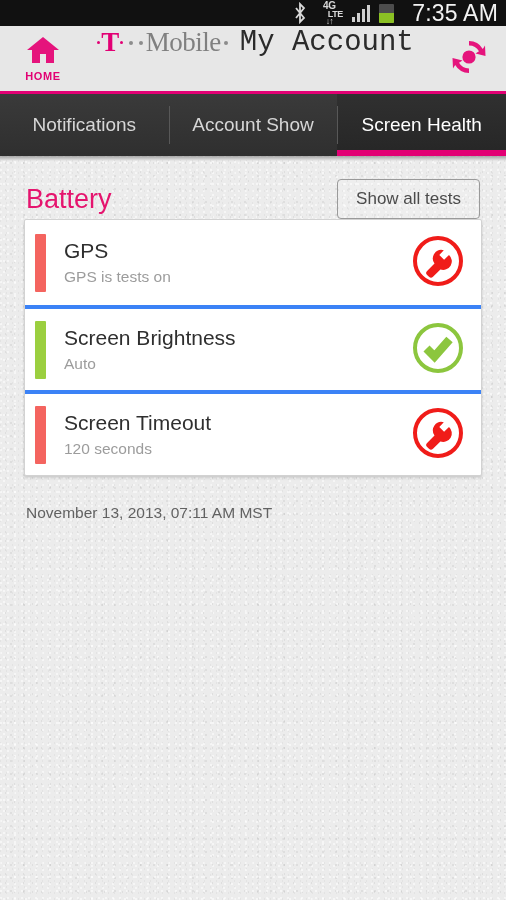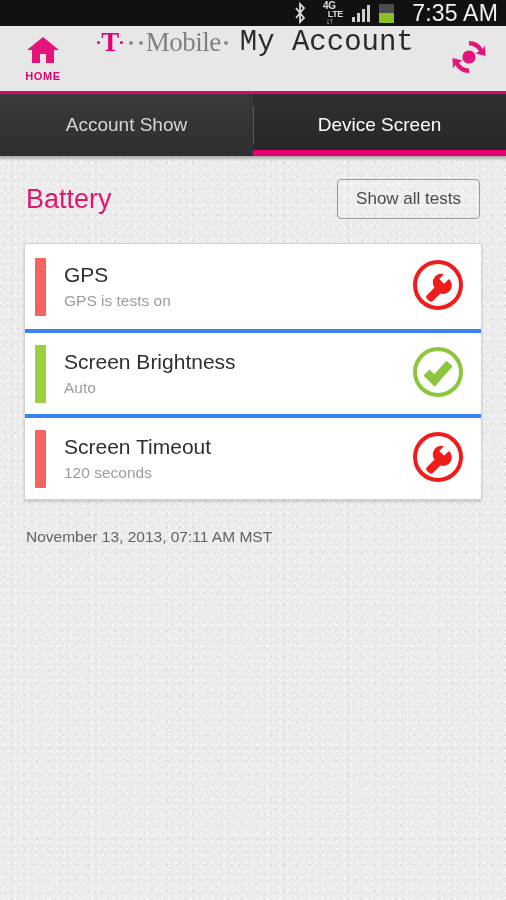--- a/index.html
+++ b/index.html
@@ -204,21 +204,21 @@
     background: rgba(255,255,255,.12);
     color: #4b4b4b;
     font-size: 17px;
     padding: 9px 18px;
     cursor: pointer;
     font-family: "Liberation Sans", sans-serif;
   }
 
   
   .card {
-    margin: 24px 24px 0 24px;
+    margin: 0 24px 0 24px;
     background: #ffffff;
     border: 1px solid #d2d2d2;
     border-radius: 2px;
     box-shadow: 0 2px 3px rgba(0,0,0,.14);
     overflow: hidden;
   }
   .row {
     position: relative;
     display: flex;
     align-items: center;
@@ -332,24 +332,27 @@
           <path d="M20 36 a16 16 0 0 1 -13.8 -7.9 L4 31.5 L3.5 21 L13.5 23.5 L10 25.8
                    A11.6 11.6 0 0 0 20 31.4 Z" fill="#e5147c"></path>
           <circle cx="20" cy="20" r="6.6" fill="#e5147c"></circle>
         </svg>
       </span>
     </div>
   </div>
 
   <div class="tabbar">
     <div class="tab">
+      <span>Notifications</span>
+    </div>
+    <div class="tab">
       <span>Account Show</span>
     </div>
     <div class="tab active">
-      <span>Device Screen</span>
+      <span>Screen Health</span>
     </div>
   </div>
   <div class="tabbar-shadow"></div>
 
   <div class="section-head">
     <div class="section-title">Battery</div>
     <div class="ghost-btn">Show all tests</div>
   </div>
 
   <div class="card">

